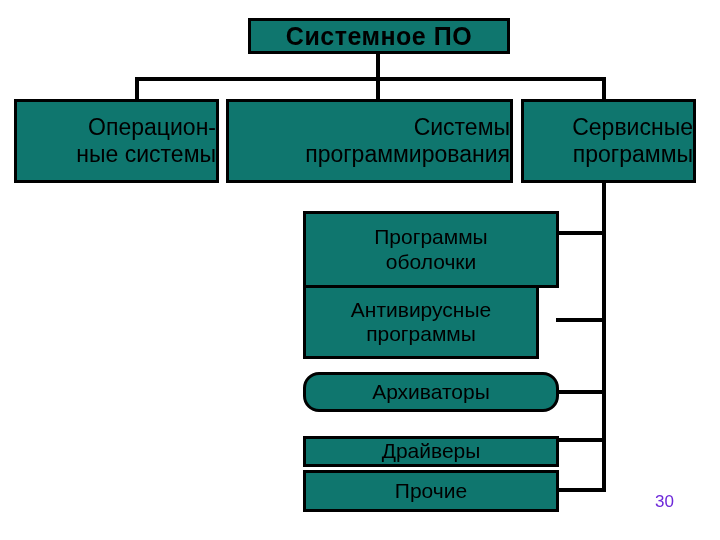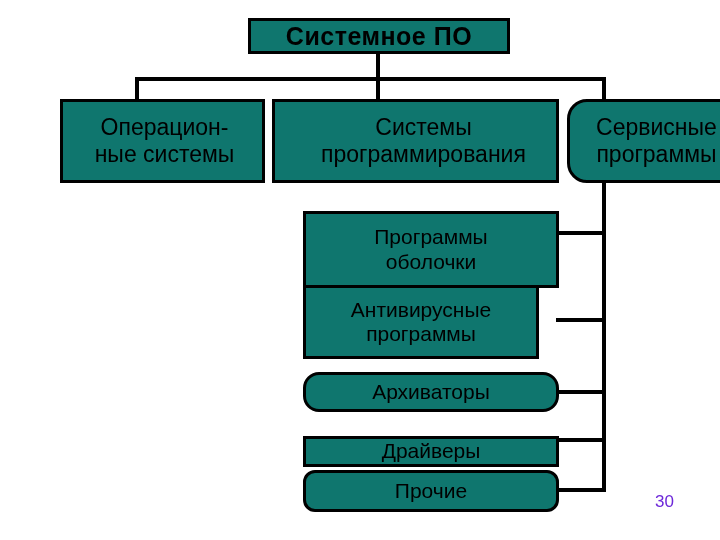--- a/index.html
+++ b/index.html
@@ -34,23 +34,22 @@
     white-space: pre-line;
   }
   .node-title {
     font-weight: bold;
     font-size: 25px;
     text-align: center;
     letter-spacing: 0.5px;
   }
   .node-l2 {
     font-size: 23px;
-    text-align: center;
+    text-align: right;
     padding-left: 4px;
-    margin-left: 46px;
   }
   .node-sub {
     font-size: 21px;
     text-align: center;
     border-width: 3px;
   }
   .conn {
     position: absolute;
     background: #000000;
   }
@@ -80,21 +79,21 @@
   <div class="node node-l2" style="left:14px; top:99px; width:205px; height:84px;">
     <div>Операцион-
 ные системы</div>
   </div>
 
   <div class="node node-l2" style="left:226px; top:99px; width:287px; height:84px;padding-left:16px;">
     <div>Системы
 программирования</div>
   </div>
 
-  <div class="node node-l2" style="left:521px; top:99px; width:175px; height:84px;border-radius:20px;">
+  <div class="node node-l2" style="left:521px; top:99px; width:175px; height:84px;">
     <div>Сервисные
 программы</div>
   </div>
 
   <div class="conn" style="left:602px; top:183px; width:4px; height:309px;"></div>
 
   <div class="node node-sub" style="left:303px; top:211px; width:256px; height:77px;">
     <div>Программы
 оболочки</div>
   </div>
@@ -109,20 +108,20 @@
   <div class="node node-sub" style="left:303px; top:372px; width:256px; height:40px;border-radius:16px;">
     <div>Архиваторы</div>
   </div>
   <div class="conn" style="left:556px; top:390px; width:48px; height:4px;"></div>
 
   <div class="node node-sub" style="left:303px; top:436px; width:256px; height:31px;">
     <div>Драйверы</div>
   </div>
   <div class="conn" style="left:556px; top:438px; width:48px; height:4px;"></div>
 
-  <div class="node node-sub" style="left:303px; top:470px; width:256px; height:42px;border-radius:12px;">
+  <div class="node node-sub" style="left:303px; top:470px; width:256px; height:42px;">
     <div>Прочие</div>
   </div>
   <div class="conn" style="left:556px; top:488px; width:48px; height:4px;"></div>
 
   <div id="page-number" style="left:655px; top:492px;">30</div>
 
 </div>
 
 </body></html>

